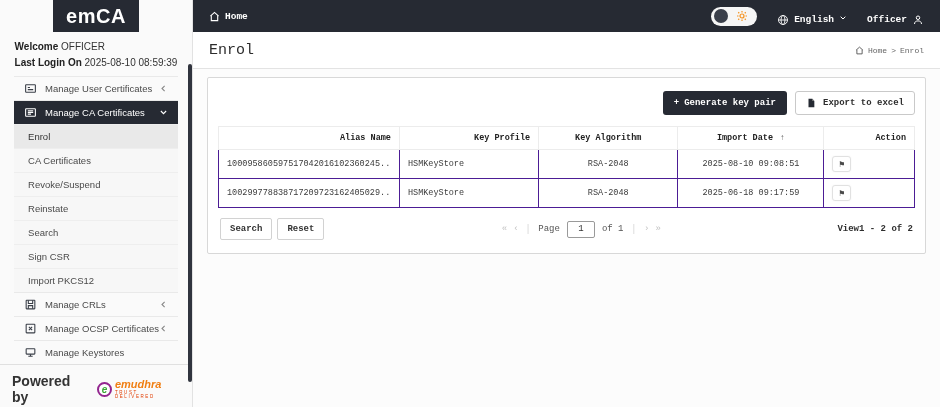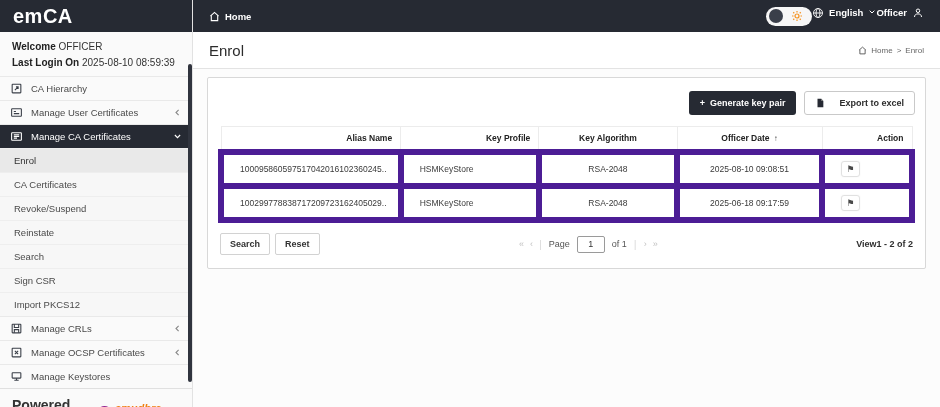--- a/index.html
+++ b/index.html
@@ -1,20 +1,20 @@
 <!DOCTYPE html>
 <html><head>
 <meta charset="utf-8">
 <style>
   * { margin:0; padding:0; box-sizing:border-box; }
   html,body { width:940px; height:407px; font-family:"Liberation Sans", sans-serif; background:#fff; overflow:hidden; }
   .app { display:flex; width:940px; height:407px; }
 
   
-  .sidebar { width:193px; min-width:193px; background:#fafafa; border-right:1px solid #e2e2e2; position:relative; display:flex; flex-direction:column; overflow:hidden; }
+  .sidebar { width:193px; min-width:193px; background:#fafafa; border-right:1px solid #e2e2e2; position:relative; display:flex; flex-direction:column; overflow:hidden;align-items:center; }
   .logo-block { height:32px; background:#262a33; color:#fff; display:flex; align-items:center; padding:0 13px; font-size:20px; font-weight:bold; letter-spacing:.5px; flex:none; }
   .welcome { padding:7px 12px 6px; font-size:10px; color:#333; line-height:1.55; flex:none; }
   .welcome b { color:#222; }
   .menu { flex:none; }
   .menu-item { height:24px; display:flex; align-items:center; padding:0 10px; font-size:9.5px; color:#4a4a4a; border-top:1px solid #e9e9e9; background:#fafafa; cursor:pointer; }
   .menu-item .mi-icon { width:13px; height:13px; margin-right:8px; display:flex; align-items:center; color:#3a3f48; }
   .menu-item .mi-icon svg { width:13px; height:13px; }
   .menu-item .chev { margin-left:auto; display:flex; align-items:center; color:#8a8a8a; }
   .menu-item .chev svg { width:9px; height:9px; }
   .menu-item.group-active { background:#262a33; color:#fff; }
@@ -24,47 +24,47 @@
   .side-scrollbar { position:absolute; right:0; top:64px; width:4px; height:318px; background:#30343e; border-radius:2px; }
   .sidebar-footer { margin-top:auto; border-top:1px solid #e0e0e0; padding:8px 12px 9px; display:flex; align-items:center; gap:7px; flex:none; background:#fafafa; }
   .powered { font-size:14px; color:#333; font-weight:bold; }
   .emudhra { display:flex; align-items:center; gap:3px; }
   .e-circle { width:15px; height:15px; border:2px solid #93268f; border-radius:50%; display:flex; align-items:center; justify-content:center; color:#39a935; font-size:10px; font-weight:bold; font-style:italic; background:#fff; }
   .brand-txt { display:flex; flex-direction:column; line-height:1; }
   .brand-name { color:#f07f13; font-size:11px; font-weight:bold; font-style:italic; }
   .brand-tag { color:#e03c00; font-size:4.5px; letter-spacing:1.6px; text-transform:uppercase; margin-top:1px; }
 
   
-  .main { flex:1; display:flex; flex-direction:column; background:#fcfcfc; min-width:0; }
+  .main { flex:1; display:flex; flex-direction:column; background:#fcfcfc; min-width:0;font-family:Liberation Mono, monospace; }
   .topbar { height:32px; background:#262a33; display:flex; align-items:center; padding:0 16px; color:#fff; flex:none; }
   .topbar-home { display:flex; align-items:center; gap:5px; font-size:9.5px; font-weight:bold; cursor:pointer; }
   .topbar-home svg { width:11px; height:11px; }
-  .topbar-right { margin-left:auto; display:flex; align-items:flex-start; }
+  .topbar-right { margin-left:auto; display:flex; align-items:flex-end; gap:20px; }
   .theme-toggle { width:46px; height:19px; background:#f6f6f6; border-radius:10px; display:flex; align-items:center; padding:0 3px; gap:8px; cursor:pointer; }
   .knob { width:14px; height:14px; background:#3a3f4a; border-radius:50%; }
   .sun { color:#f5921e; display:flex; } .sun svg { width:12px; height:12px; }
   .lang, .user { display:flex; align-items:center; gap:5px; font-size:9.5px; font-weight:bold; cursor:pointer; }
   .lang svg, .user svg { width:12px; height:12px; }
   .lang .chev-dn svg { width:8px; height:8px; }
 
   .page-head { background:#fff; border-bottom:1px solid #e3e3e3; padding:10px 16px 9px; display:flex; align-items:center; flex:none; }
   .page-title { font-size:15px; color:#2c2c2c; font-weight:normal; }
   .breadcrumb { margin-left:auto; display:flex; align-items:center; gap:4px; font-size:8px; color:#666; }
   .breadcrumb svg { width:9px; height:9px; color:#555; }
 
   .content { padding:8px 14px; flex:1; }
   .card { background:#fff; border:1px solid #d8d8d8; border-radius:2px; padding:13px 10px 11px; }
   .toolbar { display:flex; justify-content:flex-end; gap:8px; margin-bottom:11px; }
   .btn-dark { background:#262a33; color:#fff; font-size:9px; font-weight:bold; padding:6px 11px; border-radius:3px; border:none; display:flex; align-items:center; gap:5px; cursor:pointer; font-family:inherit; }
-  .btn-light { background:#fff; color:#2d2d2d; font-size:9px; font-weight:bold; padding:6px 10px; border-radius:3px; border:1px solid #c9c9c9; display:flex; align-items:center; gap:14px; cursor:pointer; font-family:inherit; }
+  .btn-light { background:#fff; color:#2d2d2d; font-size:9px; font-weight:bold; padding:6px 10px; border-radius:3px; border:1px solid #c9c9c9; display:flex; align-items:center; gap:7px; cursor:pointer; font-family:inherit; }
   .btn-light svg { width:10px; height:10px; color:#262a33; }
 
   table.grid { width:100%; border-collapse:collapse; font-size:8.5px; table-layout:fixed; }
   .grid th { font-weight:bold; color:#222; text-align:right; border:1px solid #ececec; padding:6px 8px; background:#fff; }
-  .grid td { color:#3a3a3a; border:6px solid #4c1d95; padding:6px 16px; }
+  .grid td { color:#3a3a3a; border:1px solid #4c1d95; padding:6px 8px; }
   .grid .c-algo, .grid .c-date { text-align:center; }
   .col-alias { width:26%; } .col-profile { width:20%; } .col-algo { width:20%; } .col-date { width:21%; } .col-action { width:13%; }
   .sort-arrow { font-size:8px; color:#555; margin-left:2px; }
   .flag-btn { width:19px; height:16px; background:#fff; border:1px solid #e1e1e1; border-radius:3px; display:flex; align-items:center; justify-content:center; font-size:9px; color:#4a4a4a; cursor:pointer; box-shadow:0 0 2px rgba(0,0,0,.05); }
 
   .table-footer { display:flex; align-items:center; margin-top:10px; padding:0 2px 2px; }
   .footer-left { display:flex; gap:5px; }
   .btn-sm { background:#fff; border:1px solid #d2d2d2; border-radius:2px; font-size:9px; font-weight:bold; color:#333; padding:5px 9px; cursor:pointer; font-family:inherit; }
   .pager { flex:1; display:flex; align-items:center; justify-content:center; gap:7px; font-size:9px; color:#555; }
   .pg-btn { color:#c2c2c2; font-size:9px; cursor:default; letter-spacing:-1px; }
@@ -79,29 +79,20 @@
 
   <aside class="sidebar">
     <div class="logo-block">emCA</div>
 
     <div class="welcome">
       <div><b>Welcome</b> <span>OFFICER</span></div>
       <div><b>Last Login On</b> <span>2025-08-10 08:59:39</span></div>
     </div>
 
     <nav class="menu">
-      <div class="menu-item">
-        <span class="mi-icon">
-            <svg viewBox="0 0 24 24" fill="none" stroke="currentColor" stroke-width="2">
-              <rect x="4" y="4" width="16" height="16" rx="1"></rect>
-              <path d="M9 15 L15 9 M11 9 h4 v4"></path>
-            </svg>
-          </span>
-        <span>CA Hierarchy</span>
-      </div>
       <div class="menu-item">
         <span class="mi-icon">
             <svg viewBox="0 0 24 24" fill="none" stroke="currentColor" stroke-width="2">
               <rect x="3" y="5" width="18" height="14" rx="1"></rect>
               <path d="M7 10 h4 M7 14 h10"></path>
             </svg>
           </span>
         <span>Manage User Certificates</span>
         <span class="chev">
             <svg viewBox="0 0 24 24" fill="none" stroke="currentColor" stroke-width="3">
@@ -272,21 +263,21 @@
               <col class="col-profile">
               <col class="col-algo">
               <col class="col-date">
               <col class="col-action">
             </colgroup>
           <thead>
             <tr>
               <th>Alias Name</th>
               <th>Key Profile</th>
               <th class="c-algo">Key Algorithm</th>
-              <th class="c-date"><span>Officer Date</span> <span class="sort-arrow">↑</span></th>
+              <th class="c-date"><span>Import Date</span> <span class="sort-arrow">↑</span></th>
               <th>Action</th>
             </tr>
           </thead>
           <tbody>
             <tr>
               <td>100095860597517042016102360245..</td>
               <td>HSMKeyStore</td>
               <td class="c-algo">RSA-2048</td>
               <td class="c-date">2025-08-10 09:08:51</td>
               <td>

